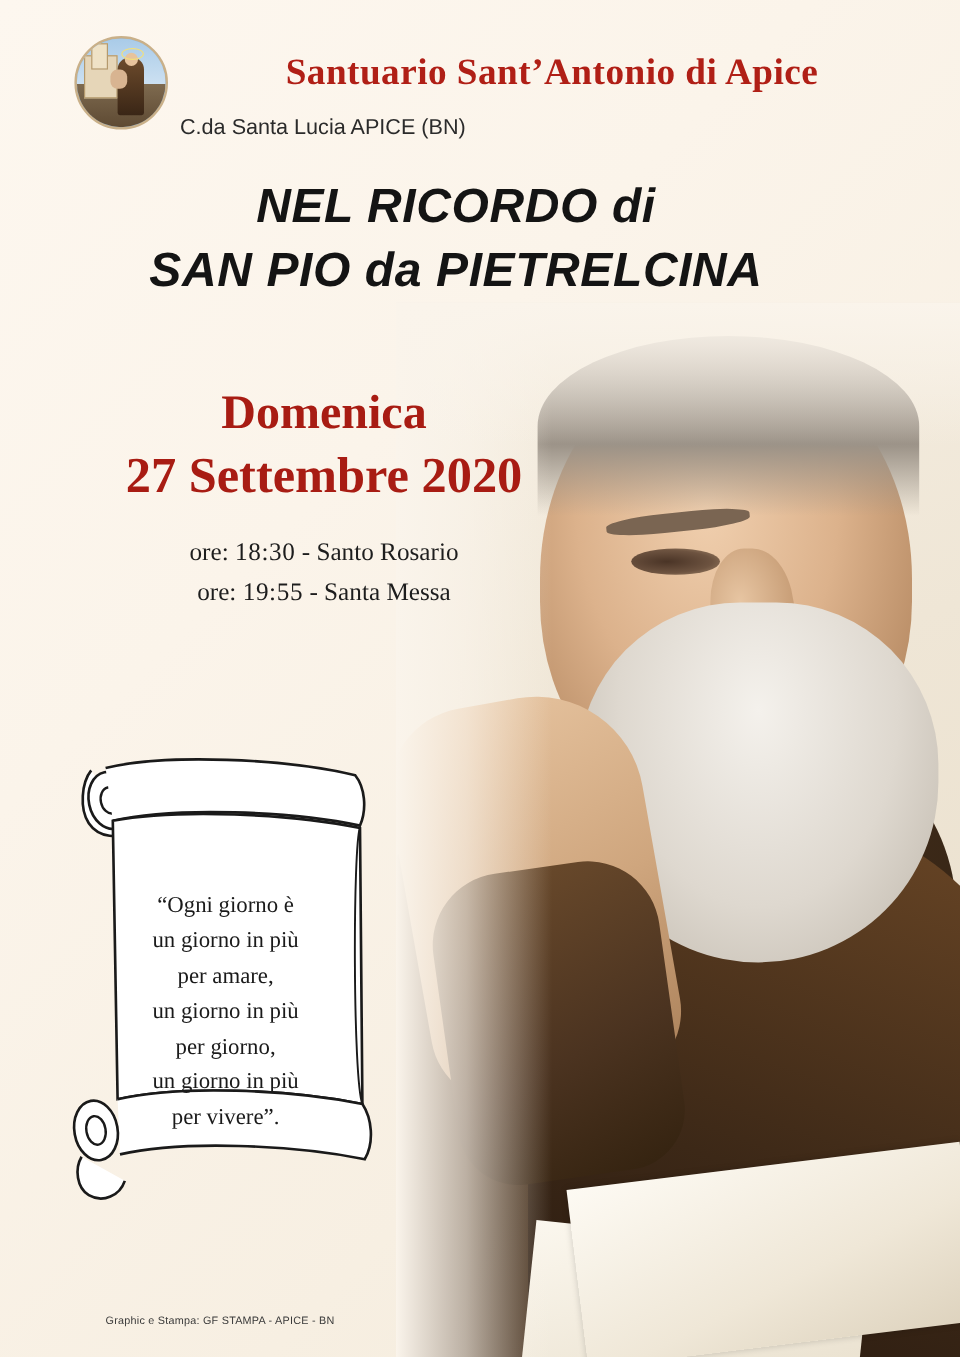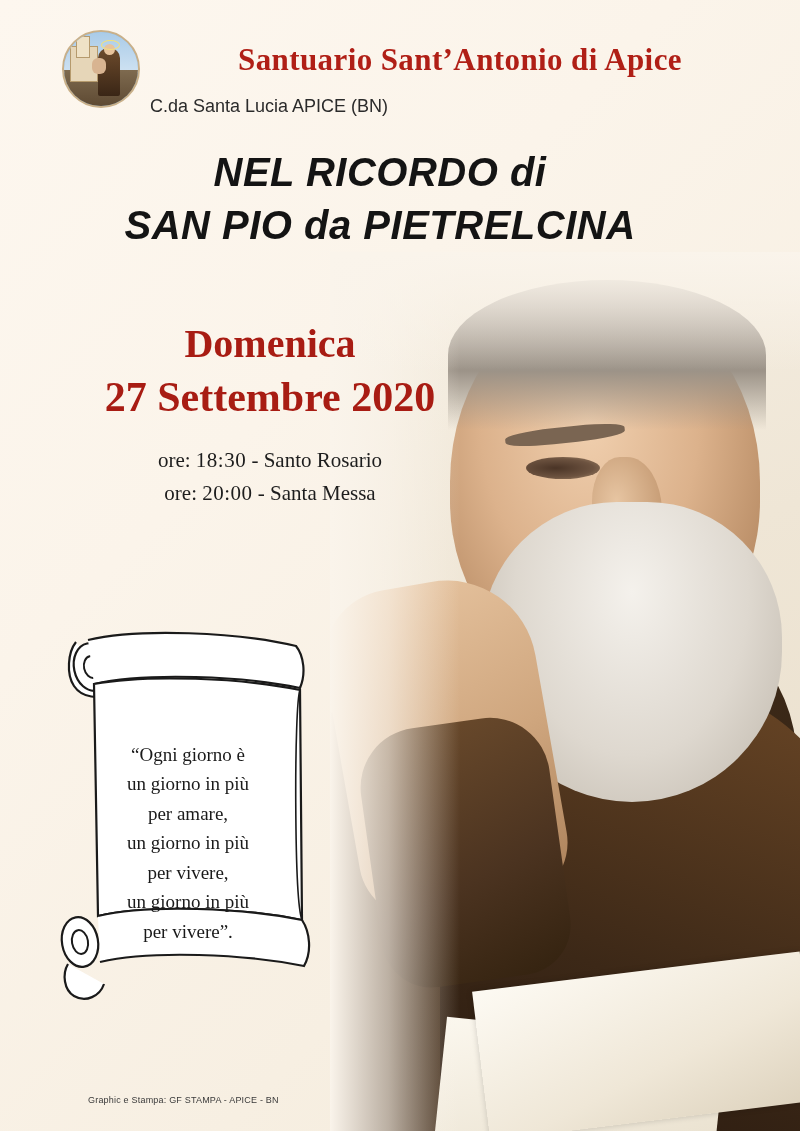--- a/index.html
+++ b/index.html
@@ -326,21 +326,21 @@
 
   <div class="times">
     <div class="row">
       <span>ore:</span>
       <span class="hh">18:30</span>
       <span>-</span>
       <span>Santo Rosario</span>
     </div>
     <div class="row">
       <span>ore:</span>
-      <span class="hh">20:00</span>
+      <span class="hh">19:55</span>
       <span>-</span>
       <span>Santa Messa</span>
     </div>
   </div>
 
   <div class="scroll-wrap">
     <svg width="320" height="400" viewBox="0 0 320 400" fill="none">
       <path d="M48 30 C40 40 38 62 46 74 C54 86 72 88 82 80" stroke="#1a1a1a" stroke-width="2.2" fill="#ffffff"></path>
       <ellipse cx="64" cy="55" rx="18" ry="24" stroke="#1a1a1a" stroke-width="2.2" fill="#ffffff" transform="rotate(-12 64 55)"></ellipse>
       <ellipse cx="64" cy="55" rx="8" ry="11" stroke="#1a1a1a" stroke-width="2" fill="#ffffff" transform="rotate(-12 64 55)"></ellipse>
@@ -350,21 +350,21 @@
       <ellipse cx="52" cy="330" rx="18" ry="25" stroke="#1a1a1a" stroke-width="2.2" fill="#ffffff" transform="rotate(-10 52 330)"></ellipse>
       <ellipse cx="52" cy="330" rx="8" ry="12" stroke="#1a1a1a" stroke-width="2" fill="#ffffff" transform="rotate(-10 52 330)"></ellipse>
       <path d="M40 352 C34 362 36 378 46 384 C58 391 72 384 76 372" stroke="#1a1a1a" stroke-width="2.2" fill="#ffffff"></path>
       <path d="M272 78 C266 92 266 288 274 308" stroke="#1a1a1a" stroke-width="1.6" fill="none"></path>
     </svg>
     <div class="scroll-text">
       <div>“Ogni giorno è</div>
       <div>un giorno in più</div>
       <div>per amare,</div>
       <div>un giorno in più</div>
-      <div>per vivere,</div>
+      <div>per giorno,</div>
       <div>un giorno in più</div>
       <div>per vivere”.</div>
     </div>
   </div>
 
   <div class="credit">Graphic e Stampa: GF STAMPA - APICE - BN</div>
 
 </div>
 
 </body></html>

